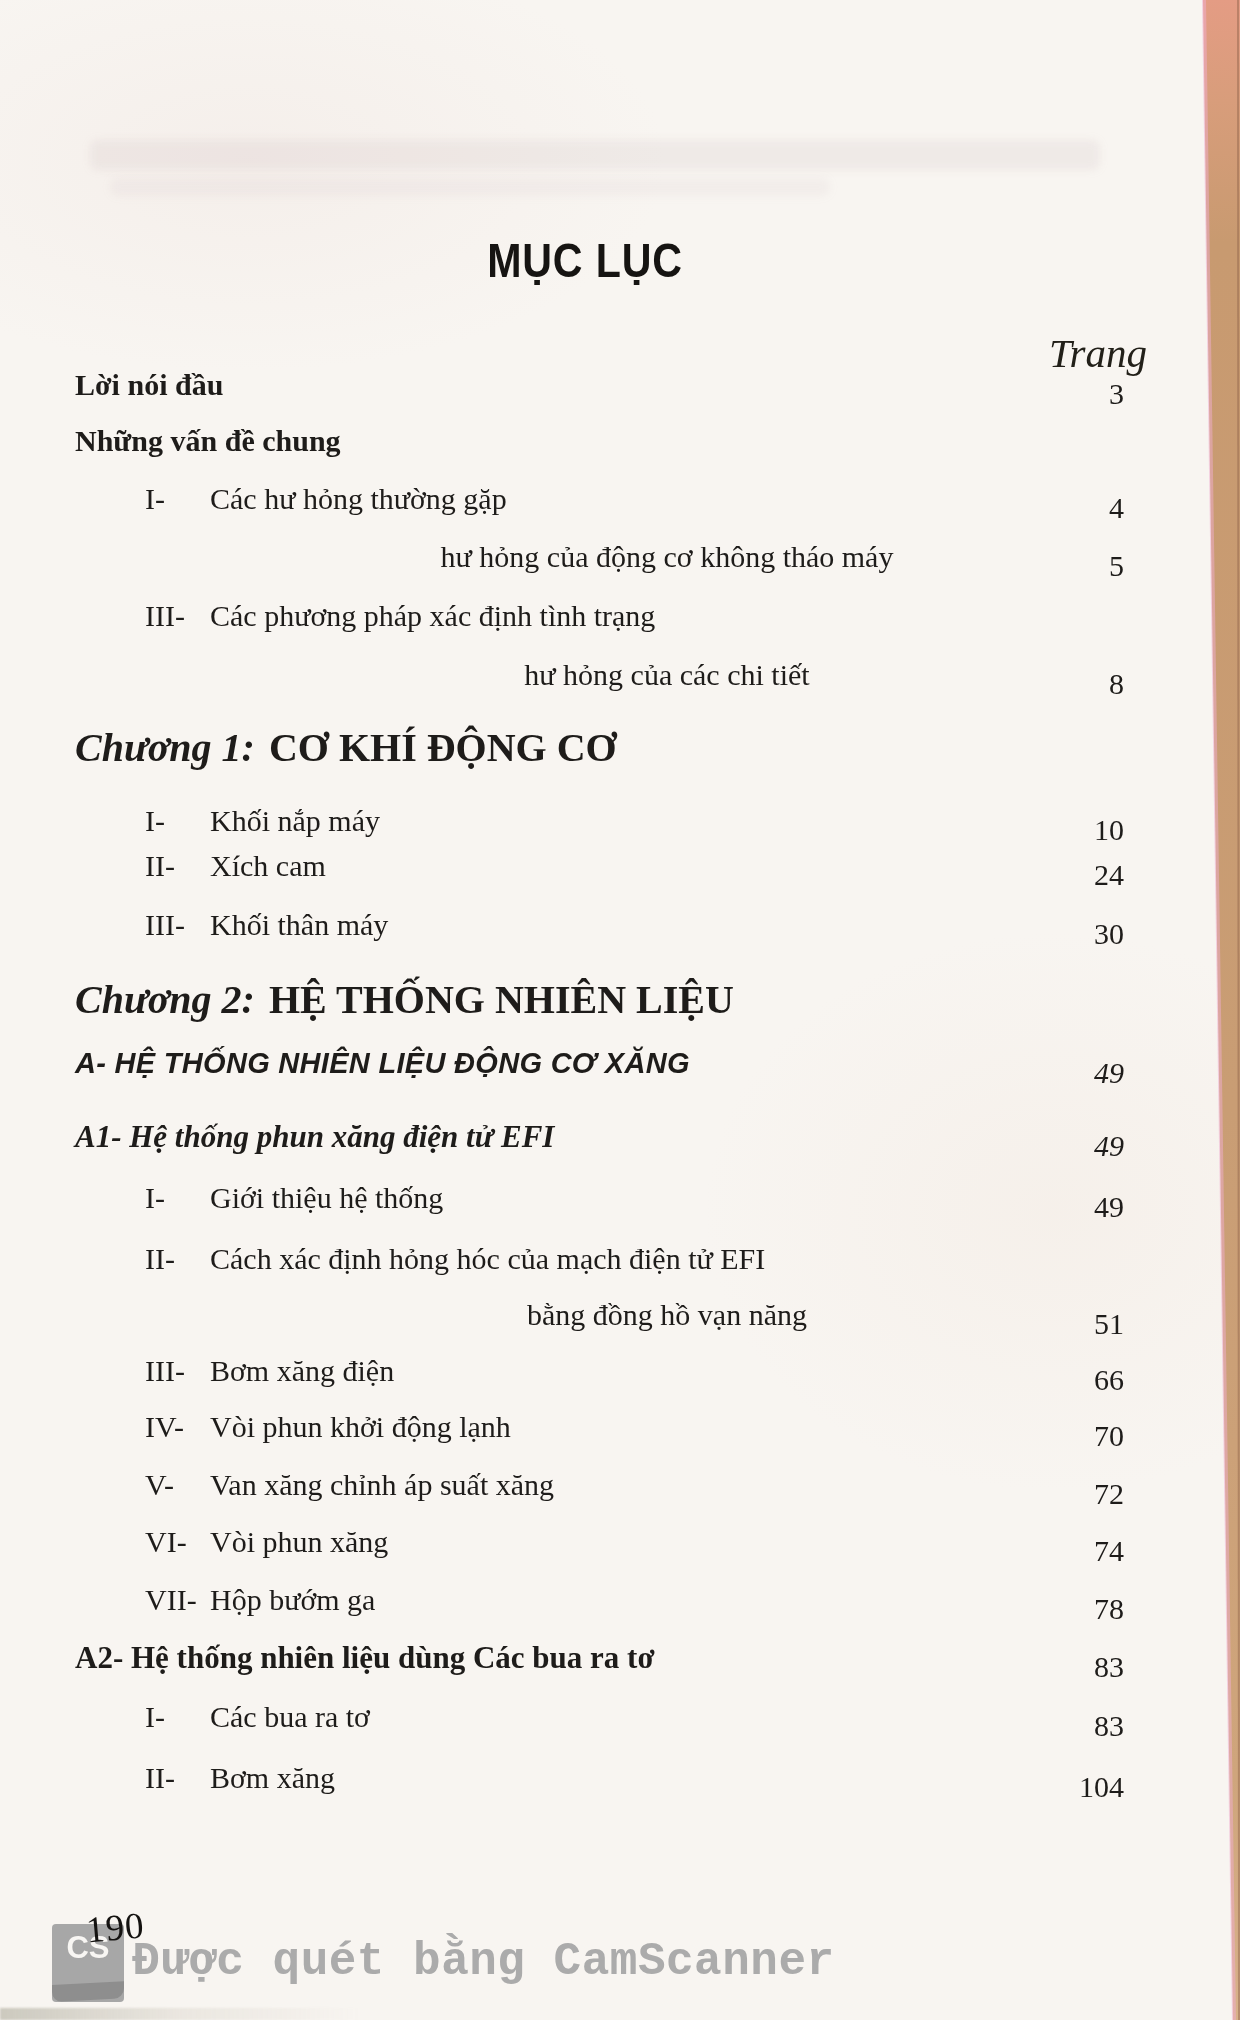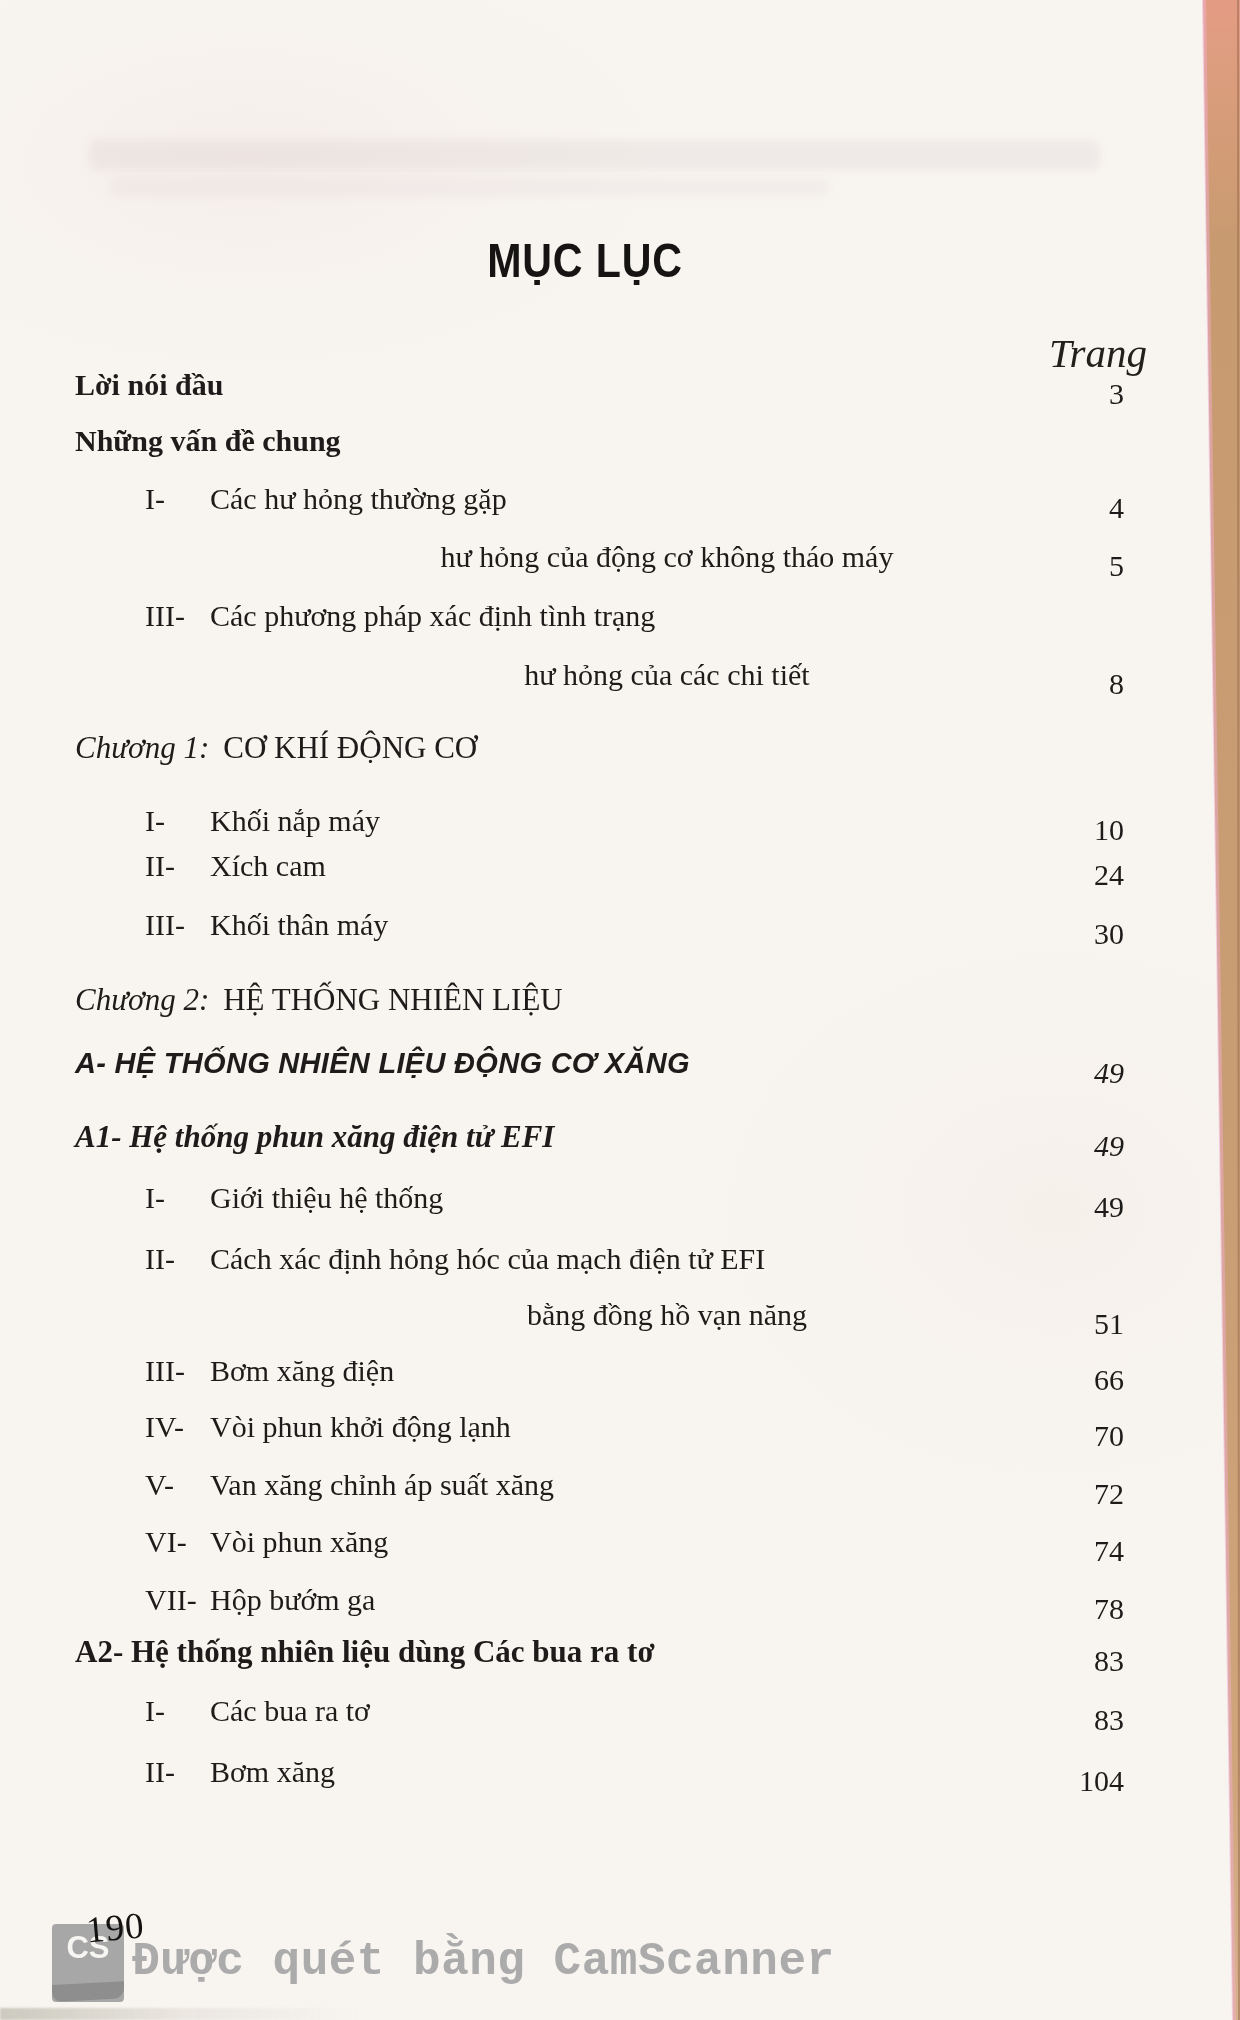--- a/index.html
+++ b/index.html
@@ -31,21 +31,21 @@
   }
   .trang{
     position:absolute;top:329px;right:93px;
     font-style:italic;font-size:41px;color:#222019;
   }
   .toc{position:absolute;left:75px;right:116px;top:366px;}
   .row{position:relative;font-size:30px;line-height:37px;white-space:nowrap;}
   .t-top{font-weight:bold;}
   .t-item .num{display:inline-block;margin-left:70px;width:65px;}
   .t-cont{padding-left:135px;text-align:center;}
-  .t-chapter{font-weight:normal;font-size:31px;}
+  .t-chapter{font-weight:bold;font-size:40px;}
   .t-chapter .prefix{font-style:italic;margin-right:14px;}
   .t-section{font-weight:bold;font-size:31px;}
   .t-sans{font-family:"Liberation Sans","DejaVu Sans",sans-serif;font-weight:bold;font-size:29px;letter-spacing:.3px;}
   .pagenum{
     position:absolute;right:0;top:9px;
     font-family:"Liberation Serif","DejaVu Serif",serif;
     font-weight:normal;font-size:30px;letter-spacing:0;
   }
   
   .cs-icon{
@@ -106,21 +106,21 @@
       <div class="row t-sans" style="margin-top: 27px; font-style: italic;"><span>A- HỆ THỐNG NHIÊN LIỆU ĐỘNG CƠ XĂNG</span><span class="pagenum">49</span></div>
       <div class="row t-section" style="margin-top: 36px; font-style: italic;"><span>A1- Hệ thống phun xăng điện tử EFI</span><span class="pagenum">49</span></div>
       <div class="row t-item" style="margin-top: 24px;"><span class="num">I-</span><span>Giới thiệu hệ thống</span><span class="pagenum">49</span></div>
       <div class="row t-item" style="margin-top: 24px;"><span class="num">II-</span><span>Cách xác định hỏng hóc của mạch điện tử EFI</span></div>
       <div class="row t-cont" style="margin-top: 19px;"><span>bằng đồng hồ vạn năng</span><span class="pagenum">51</span></div>
       <div class="row t-item" style="margin-top: 19px;"><span class="num">III-</span><span>Bơm xăng điện</span><span class="pagenum">66</span></div>
       <div class="row t-item" style="margin-top: 19px;"><span class="num">IV-</span><span>Vòi phun khởi động lạnh</span><span class="pagenum">70</span></div>
       <div class="row t-item" style="margin-top: 21px;"><span class="num">V-</span><span>Van xăng chỉnh áp suất xăng</span><span class="pagenum">72</span></div>
       <div class="row t-item" style="margin-top: 20px;"><span class="num">VI-</span><span>Vòi phun xăng</span><span class="pagenum">74</span></div>
       <div class="row t-item" style="margin-top: 21px;"><span class="num">VII-</span><span>Hộp bướm ga</span><span class="pagenum">78</span></div>
-      <div class="row t-section" style="margin-top: 15px;"><span>A2- Hệ thống nhiên liệu dùng Các bua ra tơ</span><span class="pagenum">83</span></div>
+      <div class="row t-section" style="margin-top: 21px;"><span>A2- Hệ thống nhiên liệu dùng Các bua ra tơ</span><span class="pagenum">83</span></div>
       <div class="row t-item" style="margin-top: 22px;"><span class="num">I-</span><span>Các bua ra tơ</span><span class="pagenum">83</span></div>
       <div class="row t-item" style="margin-top: 24px;"><span class="num">II-</span><span>Bơm xăng</span><span class="pagenum">104</span></div>
     </div>
 
   <div class="cs-icon">
     <div class="cs-bar"></div>
     <div class="cs-txt">CS</div>
   </div>
   <div class="folio">190</div>
   <div class="wm-text">Được quét bằng CamScanner</div>

